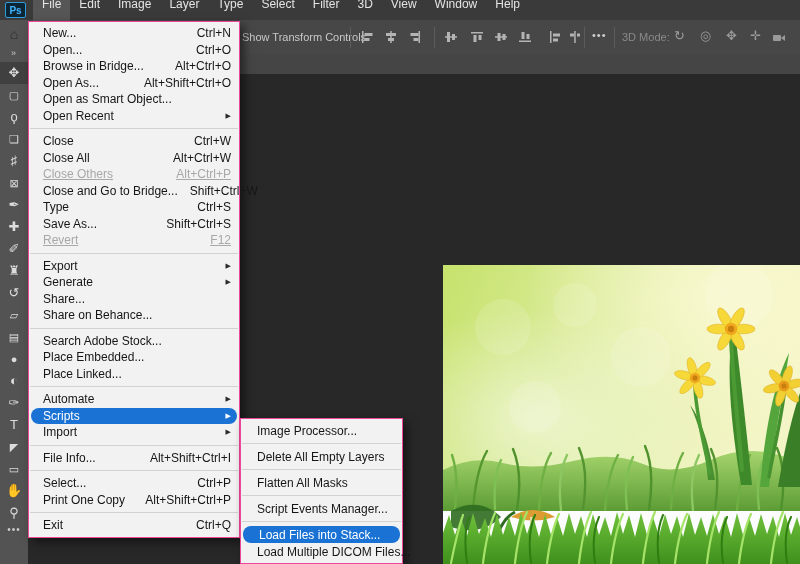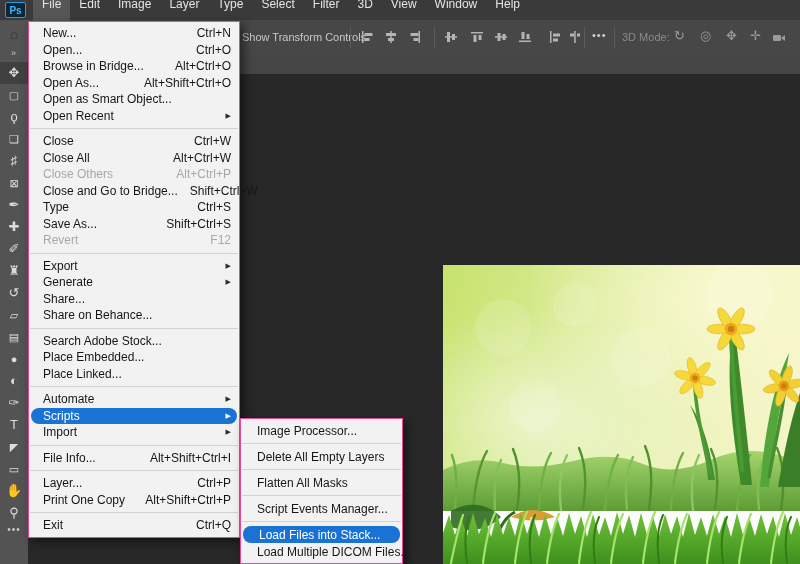--- a/index.html
+++ b/index.html
@@ -42,21 +42,21 @@
 
   
   .menu-panel{background:#f2f2f2;border:1px solid #ec4899;box-shadow:4px 4px 9px rgba(0,0,0,.5);
               padding:3px 0;box-sizing:border-box;}
   #filemenu{position:absolute;left:28px;top:21px;width:212px;z-index:60;}
   #scriptsmenu{position:absolute;left:240px;top:418px;width:163px;z-index:61;}
   .mi{display:flex;justify-content:space-between;align-items:center;height:16.5px;
       padding:0 8px 0 14px;font-size:12px;color:#161616;white-space:nowrap;}
   #scriptsmenu .mi{height:17px;padding-left:16px;}
   .mi .sc{color:#161616;margin-left:12px;}
-  .mi.disabled,.mi.disabled .sc{color:#a8a8a8;}
+  .mi.disabled,.mi.disabled .sc{color:#a8a8a8;text-decoration:underline;}
   .mi.hl{background:#1a72d4;color:#fff;margin:0 2px;padding:0 6px 0 12px;border-radius:8px;}
   #scriptsmenu .mi.hl{}
   .mi.hl .sc,.mi.hl .arr{color:#fff;}
   .arr{font-size:7px;color:#2a2a2a;}
   .sep{border-top:1px solid #d2d2d2;margin:4px 1px;height:0;}
   #scriptsmenu .sep{margin:4px 1px;}
 </style>
 </head>
 <body>
 <div id="app">
@@ -416,21 +416,21 @@
         <span>Import</span>
         <span class="arr">▶</span>
       </div>
     <div class="sep"></div>
     <div class="mi">
         <span>File Info...</span>
         <span class="sc">Alt+Shift+Ctrl+I</span>
       </div>
     <div class="sep"></div>
     <div class="mi">
-        <span>Layer...</span>
+        <span>Select...</span>
         <span class="sc">Ctrl+P</span>
       </div>
     <div class="mi">
         <span>Print One Copy</span>
         <span class="sc">Alt+Shift+Ctrl+P</span>
       </div>
     <div class="sep"></div>
     <div class="mi">
         <span>Exit</span>
         <span class="sc">Ctrl+Q</span>

